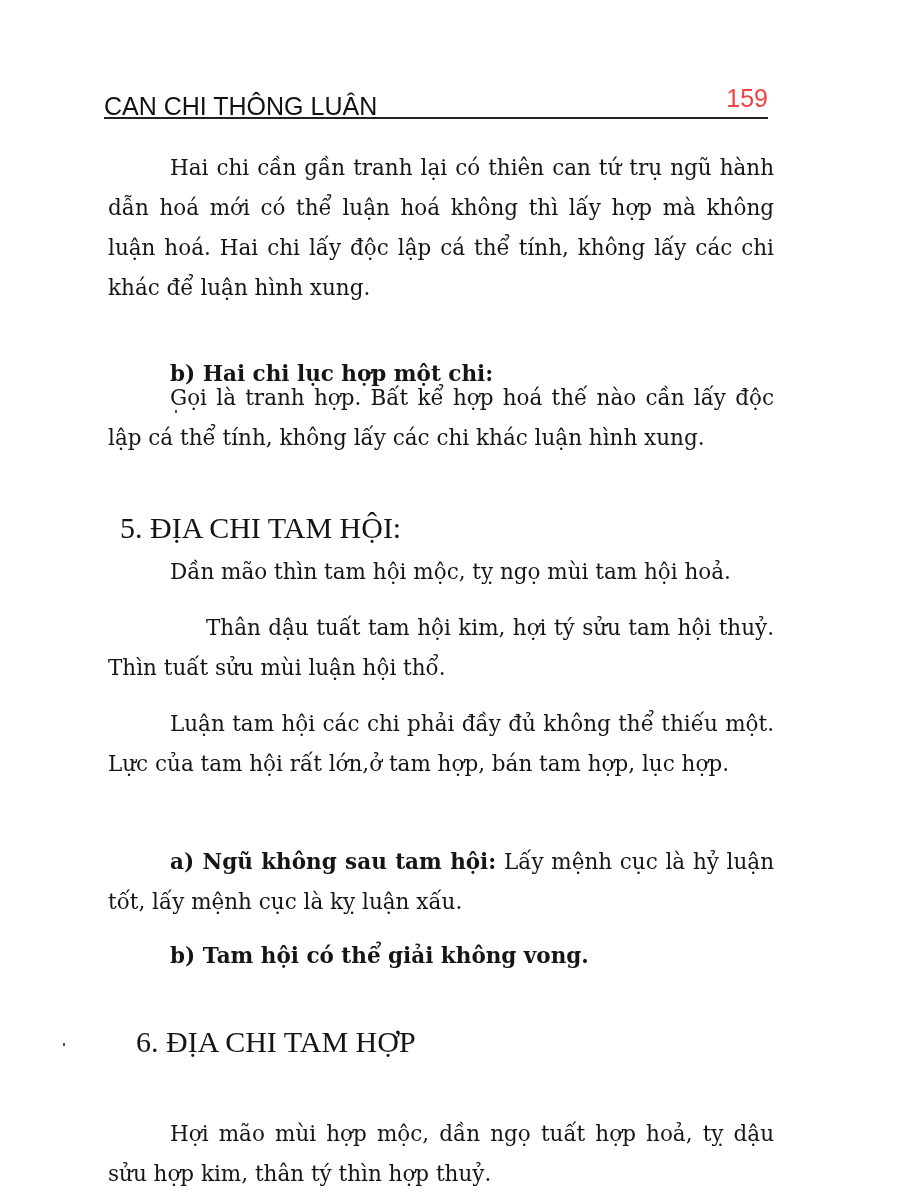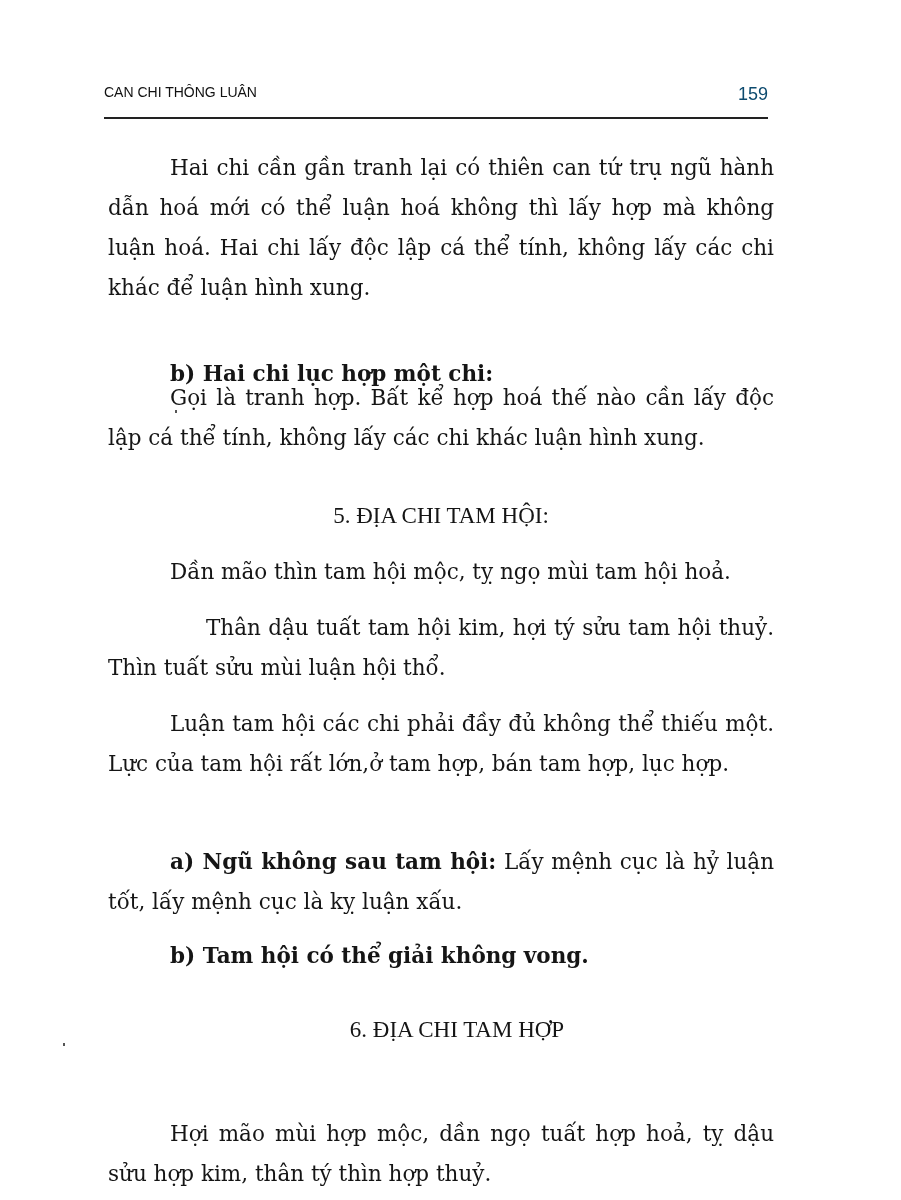--- a/index.html
+++ b/index.html
@@ -1,39 +1,39 @@
 <!DOCTYPE html>
 <html><head>
   <meta charset="utf-8">
   <style>
     html, body { margin: 0; padding: 0; background: #ffffff; }
     body { width: 901px; height: 1200px; position: relative; overflow: hidden; color: #111; }
     .header {
       position: absolute; left: 104px; top: 80px; width: 664px; height: 36px;
     }
     .header-title {
-      position: absolute; left: 0; top: 4px;
-      font-family: "Liberation Sans", sans-serif; font-size: 14px; letter-spacing: 0px; color: #111;
+      position: absolute; left: 0; top: 12px;
+      font-family: "Liberation Sans", sans-serif; font-size: 25px; letter-spacing: 0px; color: #111;
     }
     .header-page {
       position: absolute; right: 0; top: 4px;
-      font-family: "Liberation Sans", sans-serif; font-size: 18px; color: #0c4a6e;
+      font-family: "Liberation Sans", sans-serif; font-size: 25px; color: #ef4444;
     }
     .header-rule {
       position: absolute; left: 0; top: 37px; width: 664px; height: 2px; background: #222;
     }
     .body-text {
       font-family: "DejaVu Serif", serif; font-size: 21.5px; color: #151515;
       position: absolute; left: 108px; width: 666px;
     }
     .para { margin: 0; line-height: 40px; text-align: justify; text-align-last: left; }
     .indent { text-indent: 62px; }
     .indent2 { text-indent: 98px; }
     .bold { font-weight: bold; }
-    .heading { margin: 0; line-height: 40px; font-family: "Liberation Serif", serif; font-size: 23px; text-align: center; }
+    .heading { margin: 12px; line-height: 40px; font-family: "Liberation Serif", serif; font-size: 30px; }
     .stray-dot {
       position: absolute; width: 2px; height: 3px; background: #555;
     }
   </style>
 </head>
 <body>
 
 <div class="header">
   <div class="header-title">CAN CHI THÔNG LUÂN</div>
   <div class="header-page">159</div>

